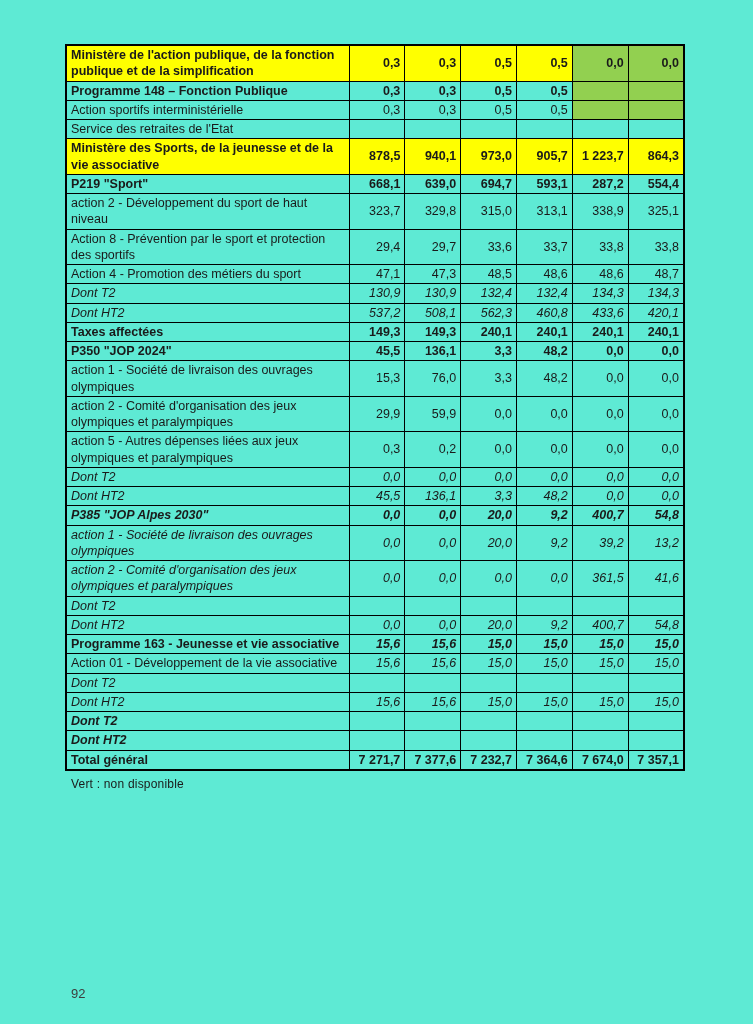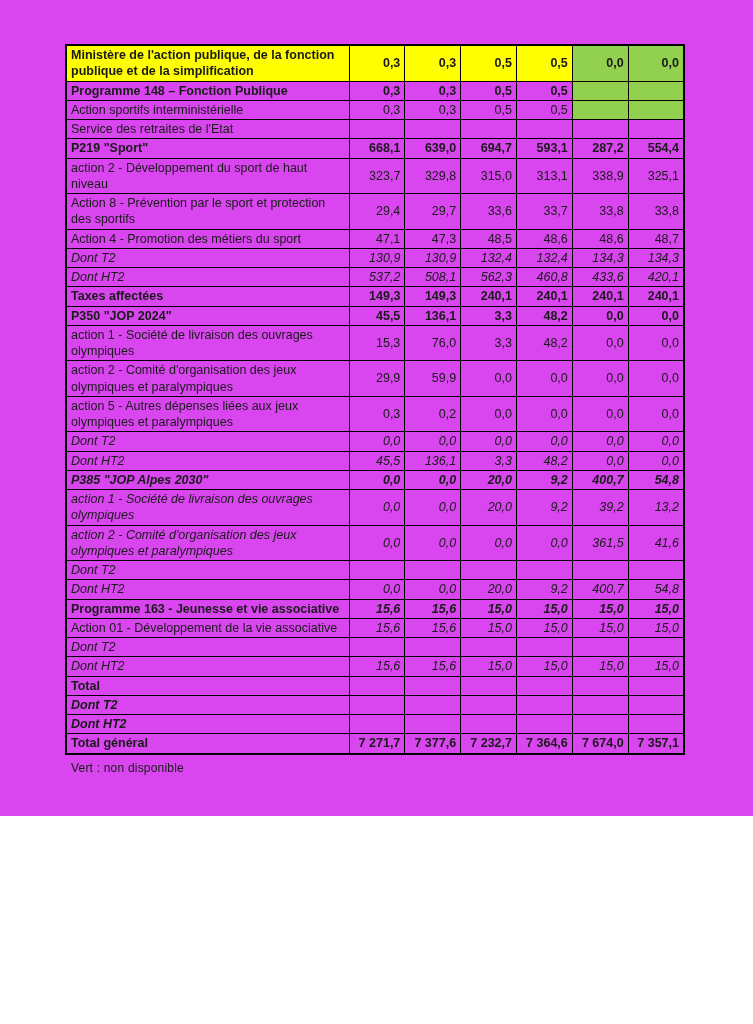--- a/index.html
+++ b/index.html
@@ -1,20 +1,20 @@
 <!DOCTYPE html>
 <html style="--yellow: #FFFF00; --green: #92D050; --border: #000000; --text: #1A1A1A;"><head>
 <meta charset="utf-8">
 <style>
   html, body { margin: 0; padding: 0; background: #ffffff; }
   .page {
     position: relative;
     width: 753px;
-    height: 816px;
-    background: #d946ef;
+    height: 1024px;
+    background: #5eead4;
     overflow: hidden;
     font-family: "Liberation Sans", sans-serif;
     color: var(--text, #1a1a1a);
   }
   .content {
     position: absolute;
     left: 65px;
     top: 44px;
     width: 620px;
   }
@@ -102,20 +102,29 @@
           </tr>
           <tr>
             <td class="label-cell s-regular">Service des retraites de l'Etat</td>
             <td class="num-cell s-regular"></td>
             <td class="num-cell s-regular"></td>
             <td class="num-cell s-regular"></td>
             <td class="num-cell s-regular"></td>
             <td class="num-cell s-regular"></td>
             <td class="num-cell s-regular"></td>
           </tr>
+          <tr class="bg-yellow">
+            <td class="label-cell s-bold">Ministère des Sports, de la jeunesse et de la vie associative</td>
+            <td class="num-cell s-bold">878,5</td>
+            <td class="num-cell s-bold">940,1</td>
+            <td class="num-cell s-bold">973,0</td>
+            <td class="num-cell s-bold">905,7</td>
+            <td class="num-cell s-bold">1 223,7</td>
+            <td class="num-cell s-bold">864,3</td>
+          </tr>
           <tr>
             <td class="label-cell s-bold">P219 "Sport"</td>
             <td class="num-cell s-bold">668,1</td>
             <td class="num-cell s-bold">639,0</td>
             <td class="num-cell s-bold">694,7</td>
             <td class="num-cell s-bold">593,1</td>
             <td class="num-cell s-bold">287,2</td>
             <td class="num-cell s-bold">554,4</td>
           </tr>
           <tr>
@@ -299,29 +308,20 @@
             <td class="num-cell s-italic"></td>
           </tr>
           <tr>
             <td class="label-cell s-italic">Dont HT2</td>
             <td class="num-cell s-italic">15,6</td>
             <td class="num-cell s-italic">15,6</td>
             <td class="num-cell s-italic">15,0</td>
             <td class="num-cell s-italic">15,0</td>
             <td class="num-cell s-italic">15,0</td>
             <td class="num-cell s-italic">15,0</td>
-          </tr>
-          <tr>
-            <td class="label-cell s-bold">Total</td>
-            <td class="num-cell s-bold"></td>
-            <td class="num-cell s-bold"></td>
-            <td class="num-cell s-bold"></td>
-            <td class="num-cell s-bold"></td>
-            <td class="num-cell s-bold"></td>
-            <td class="num-cell s-bold"></td>
           </tr>
           <tr>
             <td class="label-cell s-bold-italic">Dont T2</td>
             <td class="num-cell s-bold-italic"></td>
             <td class="num-cell s-bold-italic"></td>
             <td class="num-cell s-bold-italic"></td>
             <td class="num-cell s-bold-italic"></td>
             <td class="num-cell s-bold-italic"></td>
             <td class="num-cell s-bold-italic"></td>
           </tr>

